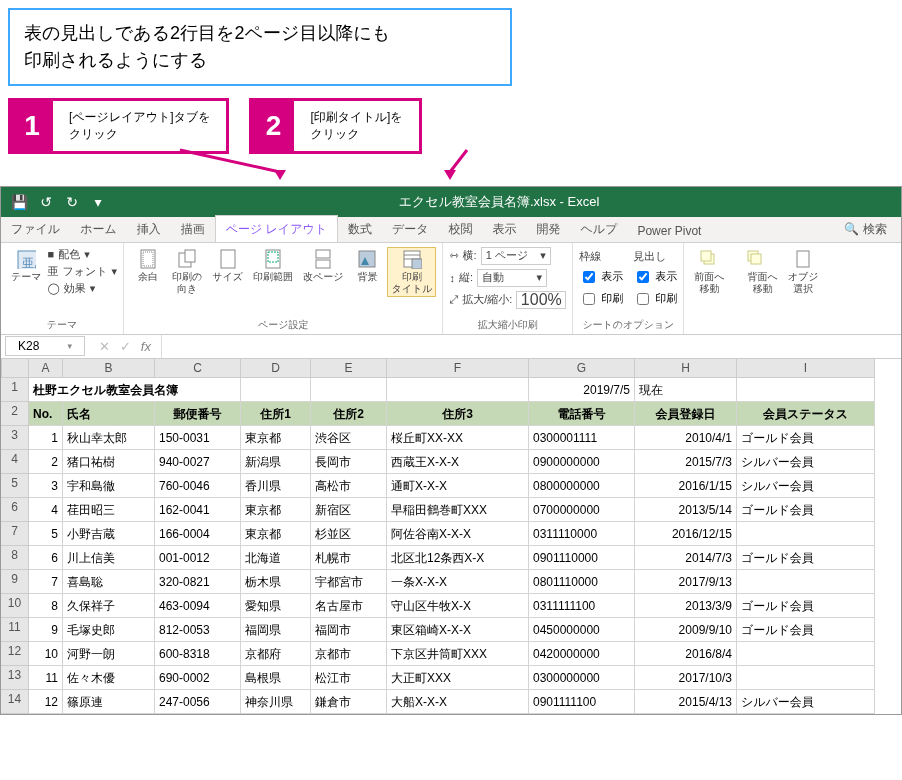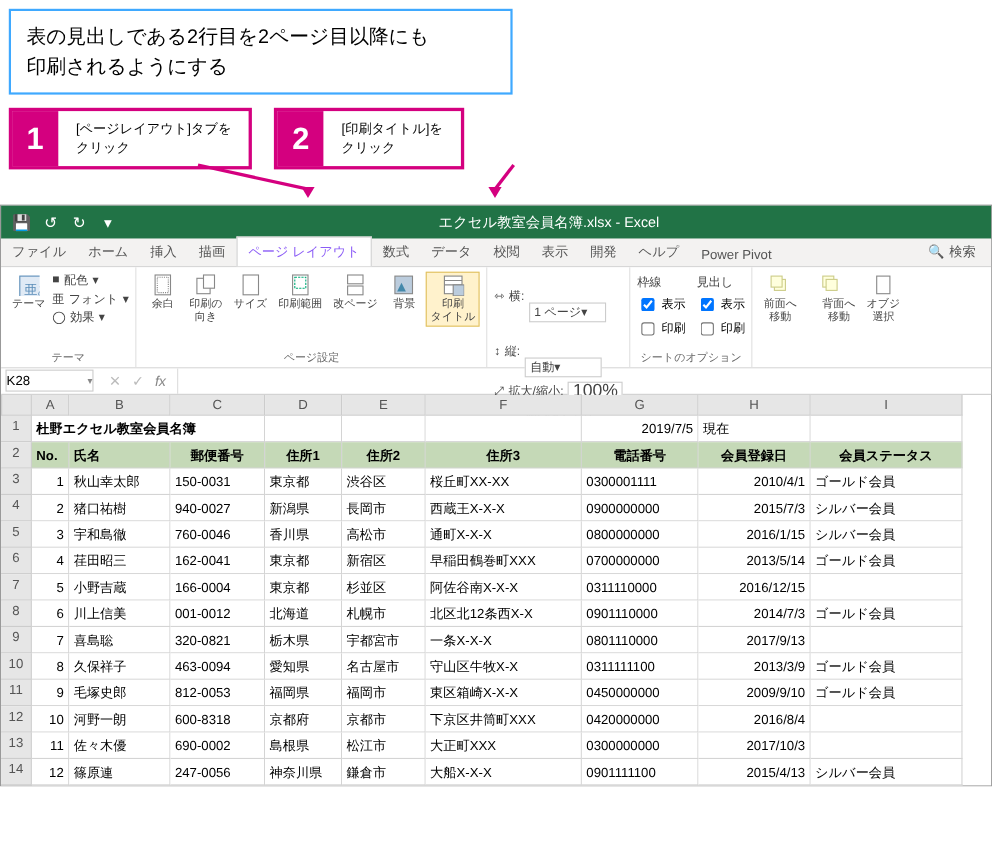--- a/index.html
+++ b/index.html
@@ -10,21 +10,21 @@
     background: #fff;
     width: 902px;
   }
   .instruction-box {
     margin: 8px;
     padding: 10px 14px;
     border: 2px solid #3fa9ff;
     background: #fff;
     font-size: 18px;
     line-height: 1.5;
-    width: 458px;
+    width: 504px;
     color: #000;
   }
   .step-boxes {
     display: flex;
     gap: 20px;
     margin: 12px 8px 0 8px;
   }
   .step-box {
     display: flex;
     border: 3px solid #d4007f;
@@ -139,36 +139,36 @@
     background: #fff2cc;
     border: 1px solid #e0c060;
     padding: 1px 3px;
   }
   .rbtn svg { width:20px; height:20px; }
   .small-stack { display:flex;flex-direction:column; font-size:11px; color:#444; gap:2px; }
   .small-row { display:flex; align-items:center; gap:4px; white-space:nowrap; }
   .drop {
     border:1px solid #ccc; background:#fff; height:18px; padding:0 4px;
     display:flex; align-items:center; font-size:11px; min-width:70px;
-    margin-top:28px;
+    justify-content:space-between;
   }
   .spin { border:1px solid #ccc; background:#fff; height:18px; width:50px;
     display:flex;align-items:center;justify-content:center;font-size:16px;}
   .chk-col { display:flex; flex-direction:column; font-size:11px; gap:4px; padding-top:2px;}
   .chk-col .hdr { color:#444;}
   .chk-col label { display:flex;align-items:center;gap:3px;}
   .chk-col input { width:12px;height:12px;}
   .namebox-row {
     display:flex; align-items:center; border-bottom:1px solid #ccc;
     height:24px; background:#fff;
   }
   .namebox {
     border:1px solid #ccc; width:80px; height:20px; margin:0 4px;
     display:flex;align-items:center;justify-content:space-between;
-    padding:0 0;font-size:12px;
+    padding:0 12px;font-size:12px;
   }
   .fx-icons { display:flex; gap:10px; color:#bbb; padding:0 10px; font-size:13px; align-items:center;}
   .fx-label { font-style: italic; color:#888;}
   .sheet {
     display:grid;
     grid-template-columns: 28px 34px 92px 86px 70px 76px 142px 106px 102px 138px;
     font-size: 12px;
   }
   .rowhead, .colhead, .corner {
     background:#e6e6e6; border:1px solid #ccc; border-top:none; border-left:none;

